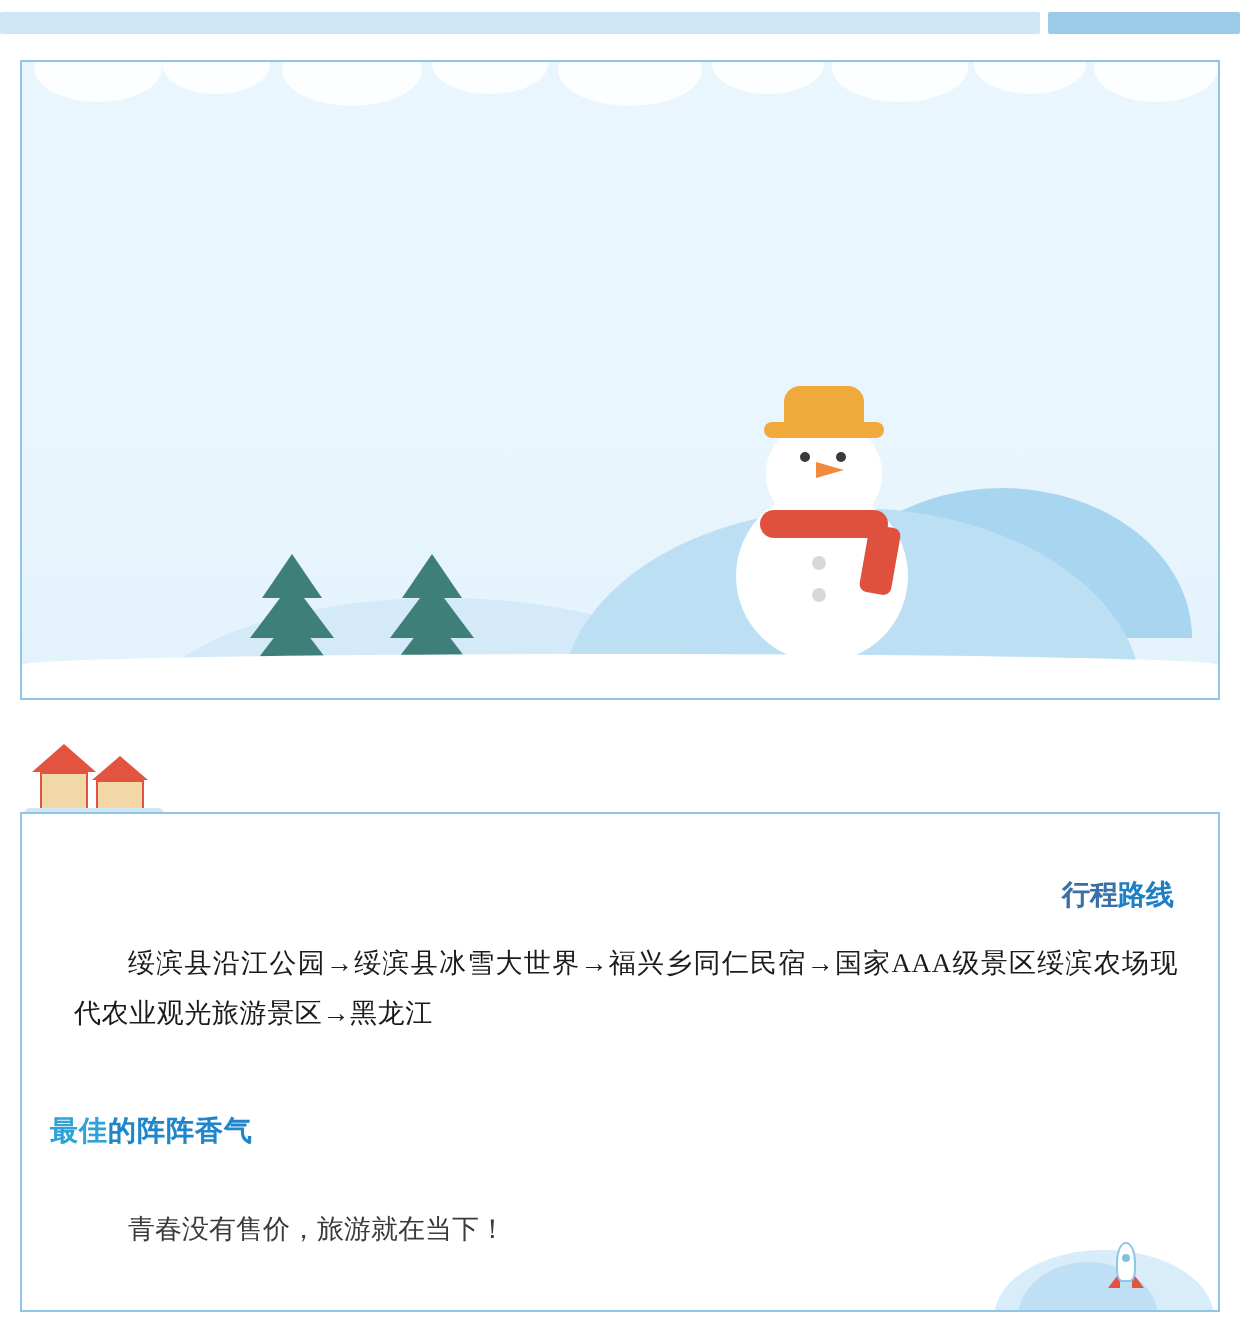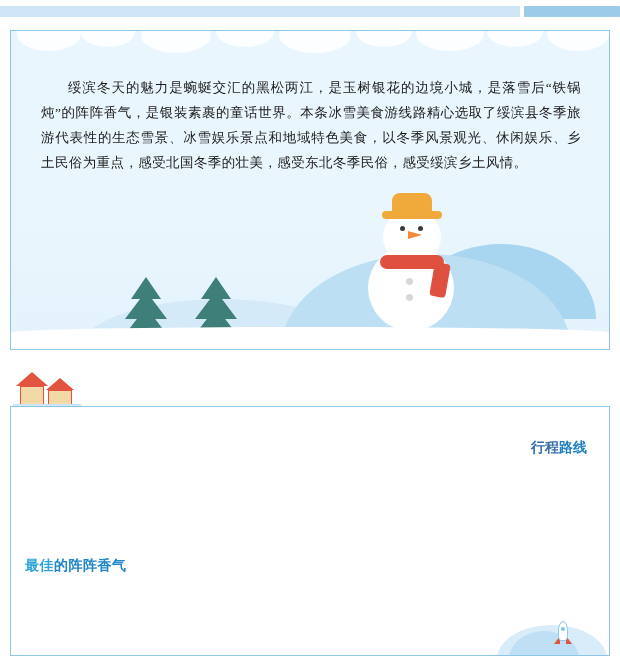--- a/index.html
+++ b/index.html
@@ -407,21 +407,20 @@
     <span style="left:70px;width:54px;height:30px;"></span>
     <span style="left:130px;width:70px;height:36px;"></span>
     <span style="left:205px;width:58px;height:30px;"></span>
     <span style="left:268px;width:72px;height:36px;"></span>
     <span style="left:345px;width:56px;height:30px;"></span>
     <span style="left:405px;width:68px;height:34px;"></span>
     <span style="left:476px;width:56px;height:30px;"></span>
     <span style="left:536px;width:62px;height:34px;"></span>
   </div>
 
-  <div class="intro-text">绥滨冬天的魅力是蜿蜒交汇的黑松两江，是玉树银花的边境小城，是落雪后“铁锅炖”的阵阵香气，是银装素裹的童话世界。本条冰雪美食游线路精心选取了绥滨县冬季旅游代表性的生态雪景、冰雪娱乐景点和地域特色美食，以冬季风景观光、休闲娱乐、乡土民俗为重点，感受北国冬季的壮美，感受东北冬季民俗，感受绥滨乡土风情。</div>
 
   <div class="hill h1"></div>
   <div class="hill h3"></div>
   <div class="hill h2"></div>
 
   <div class="tree t1">
     <div class="lvl" style="bottom:0px; left:-26px;"></div>
     <div class="lvl" style="bottom:22px; left:-21px; border-left-width:21px; border-right-width:21px; border-bottom-width:28px;"></div>
     <div class="lvl" style="bottom:42px; left:-15px; border-left-width:15px; border-right-width:15px; border-bottom-width:22px;"></div>
     <div class="trunk"></div>
@@ -457,25 +456,27 @@
   <div class="wall-b"></div>
   <div class="snowcap"></div>
 </div>
 
 <div class="card-route">
 
   <div class="section-head head-route">
     <span>行程</span><span class="accent">路线</span>
   </div>
 
+  <div class="route-text">绥滨县沿江公园→绥滨县冰雪大世界→福兴乡同仁民宿→国家AAA级景区绥滨农场现代农业观光旅游景区→黑龙江</div>
 
   <div class="section-head head-time">
     <span class="accent2">最佳</span><span>的阵阵香气</span>
   </div>
 
+  <div class="time-text">青春没有售价，旅游就在当下！</div>
 
   <div class="deco-mountain">
     <div class="m1"></div>
     <div class="m2"></div>
     <div class="rocket">
       <div class="fin-l"></div>
       <div class="fin-r"></div>
       <div class="body"></div>
       <div class="win"></div>
     </div>

